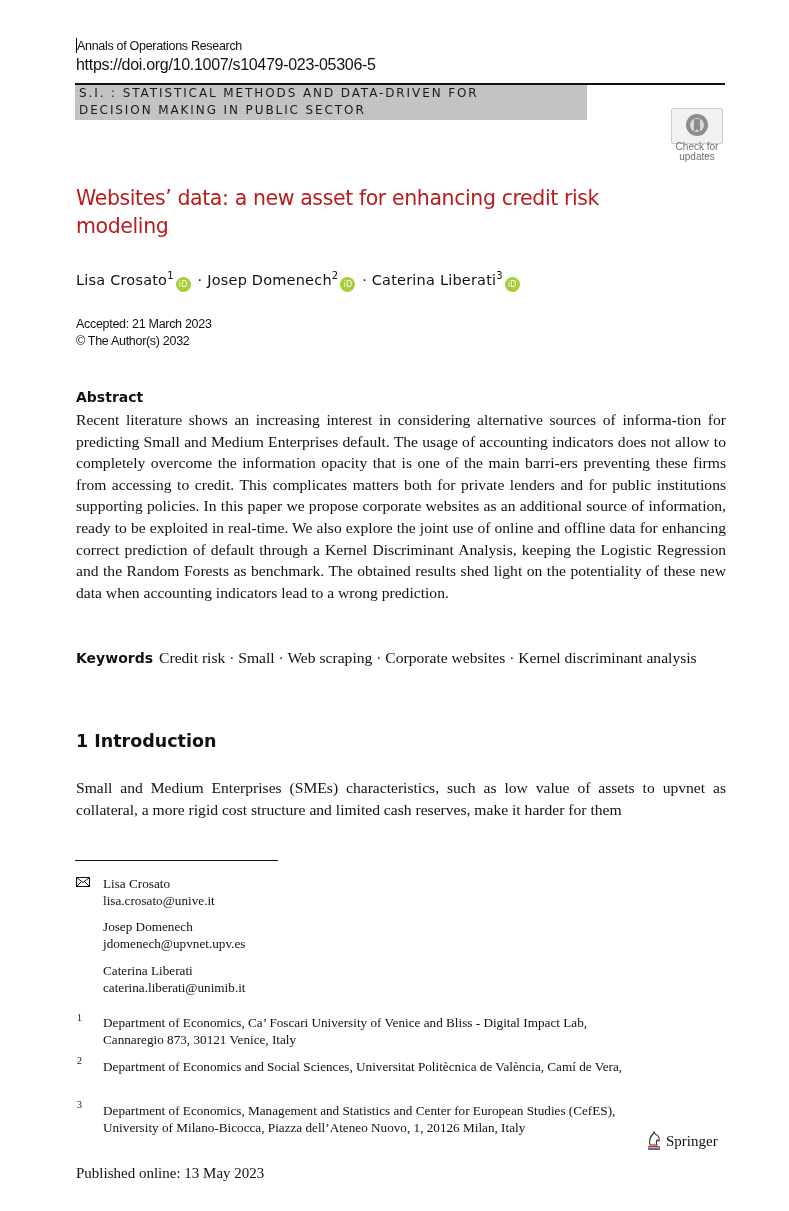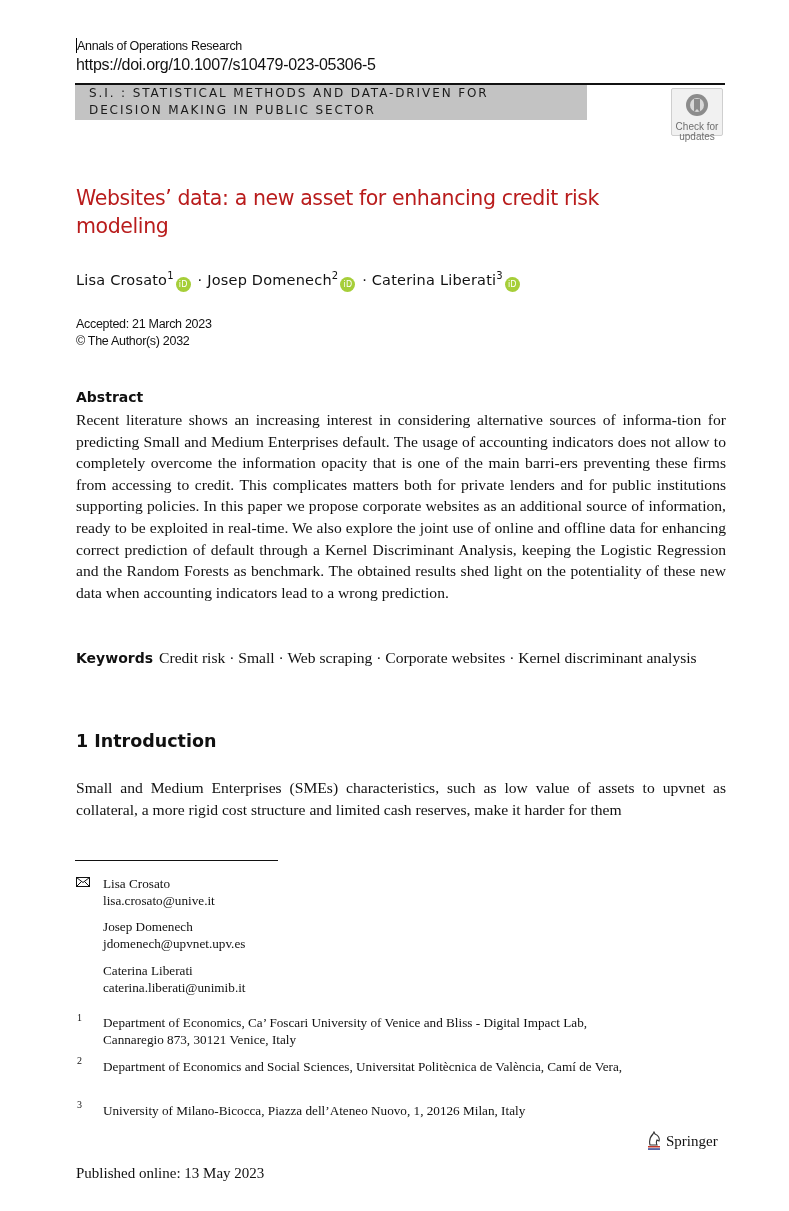--- a/index.html
+++ b/index.html
@@ -5,23 +5,23 @@
     html, body { margin: 0; padding: 0; background: #ffffff; }
     body { width: 789px; height: 1211px; position: relative; overflow: hidden; color: #111; }
     .abs { position: absolute; }
 
     #journal { left: 76px; top: 38px; font-size: 12.5px; letter-spacing: -0.3px; font-family: "Liberation Sans", sans-serif; }
     #journal .cursor { display:inline-block; width:1px; height:15px; background:#000; vertical-align:-3px; margin-right:0px; }
     #doi { left: 76px; top: 56px; font-size: 16px; letter-spacing: -0.3px; font-family: "Liberation Sans", sans-serif; }
 
     #top-rule { left: 75px; top: 83px; width: 650px; height: 2px; background: #111; }
     #si-box { left: 75px; top: 85px; width: 512px; height: 35px; background: #c3c3c3; }
-    #si-box div { font-family: "DejaVu Sans", sans-serif; font-size: 12px; letter-spacing: 1.9px; color: #1a1a1a; line-height: 17px; padding-left: 14px; }
+    #si-box div { font-family: "DejaVu Sans", sans-serif; font-size: 12px; letter-spacing: 1.9px; color: #1a1a1a; line-height: 17px; padding-left: 4px; }
 
-    #check-updates { left: 671px; top: 88px; width: 52px; height: 48px; border: 1px solid #cfcfcf; background: #f1f1f1; border-radius: 2px; box-sizing: border-box; text-align: center; }
+    #check-updates { left: 671px; top: 108px; width: 52px; height: 36px; border: 1px solid #cfcfcf; background: #f1f1f1; border-radius: 2px; box-sizing: border-box; text-align: center; }
     #check-updates .lbl { font-family: "Liberation Sans", sans-serif; font-size: 10px; color: #6e6e6e; line-height: 10px; }
 
     #title { left: 76px; top: 184px; width: 560px; font-family: "DejaVu Sans", sans-serif; font-size: 20.5px; line-height: 28px; letter-spacing: -0.4px; color: #b91c1c; }
 
     #authors { left: 76px; top: 270px; font-family: "DejaVu Sans", sans-serif; font-size: 14.5px; letter-spacing: 0.2px; white-space: nowrap; }
     #authors sup { font-size: 10px; vertical-align: 6px; }
     .orcid { display:inline-block; width:15px; height:15px; border-radius:50%; background:#a6ce39; color:#fff; font-size:8px; font-weight:normal; line-height:15px; text-align:center; vertical-align:-2px; margin: 0 2px 0 2px; font-family:"DejaVu Sans", sans-serif; }
 
     #accepted { left: 76px; top: 316px; font-family: "Liberation Sans", sans-serif; font-size: 12.5px; letter-spacing: -0.3px; line-height: 17px; }
 
@@ -113,20 +113,21 @@
 <div class="abs affil" style="top:1014px">
   <div>Department of Economics, Ca’ Foscari University of Venice and Bliss - Digital Impact Lab,</div>
   <div>Cannaregio 873, 30121 Venice, Italy</div>
 </div>
 <div class="abs affil-num" style="top:1055px">2</div>
 <div class="abs affil" style="top:1058px">
   <div>Department of Economics and Social Sciences, Universitat Politècnica de València, Camí de Vera,</div>
 </div>
 <div class="abs affil-num" style="top:1099px">3</div>
 <div class="abs affil" style="top:1102px">
+  <div>Department of Economics, Management and Statistics and Center for European Studies (CefES),</div>
   <div>University of Milano-Bicocca, Piazza dell’Ateneo Nuovo, 1, 20126 Milan, Italy</div>
 </div>
 
 <div id="published" class="abs">Published online: 13 May 2023</div>
 <div id="springer" class="abs">
   <svg width="16" height="20" viewBox="0 0 16 20">
     <path d="M4 14 C3 10 4 6 7 3 L8 1 L9 3 C12 4 14 7 13 10 L11 9 C10 11 10 12 11 14 Z" fill="none" stroke="#333" stroke-width="1.1"></path>
     <rect x="2" y="15" width="12" height="1.5" fill="#c0392b"></rect>
     <rect x="2" y="17.3" width="12" height="1.5" fill="#2c3e8f"></rect>
   </svg>

